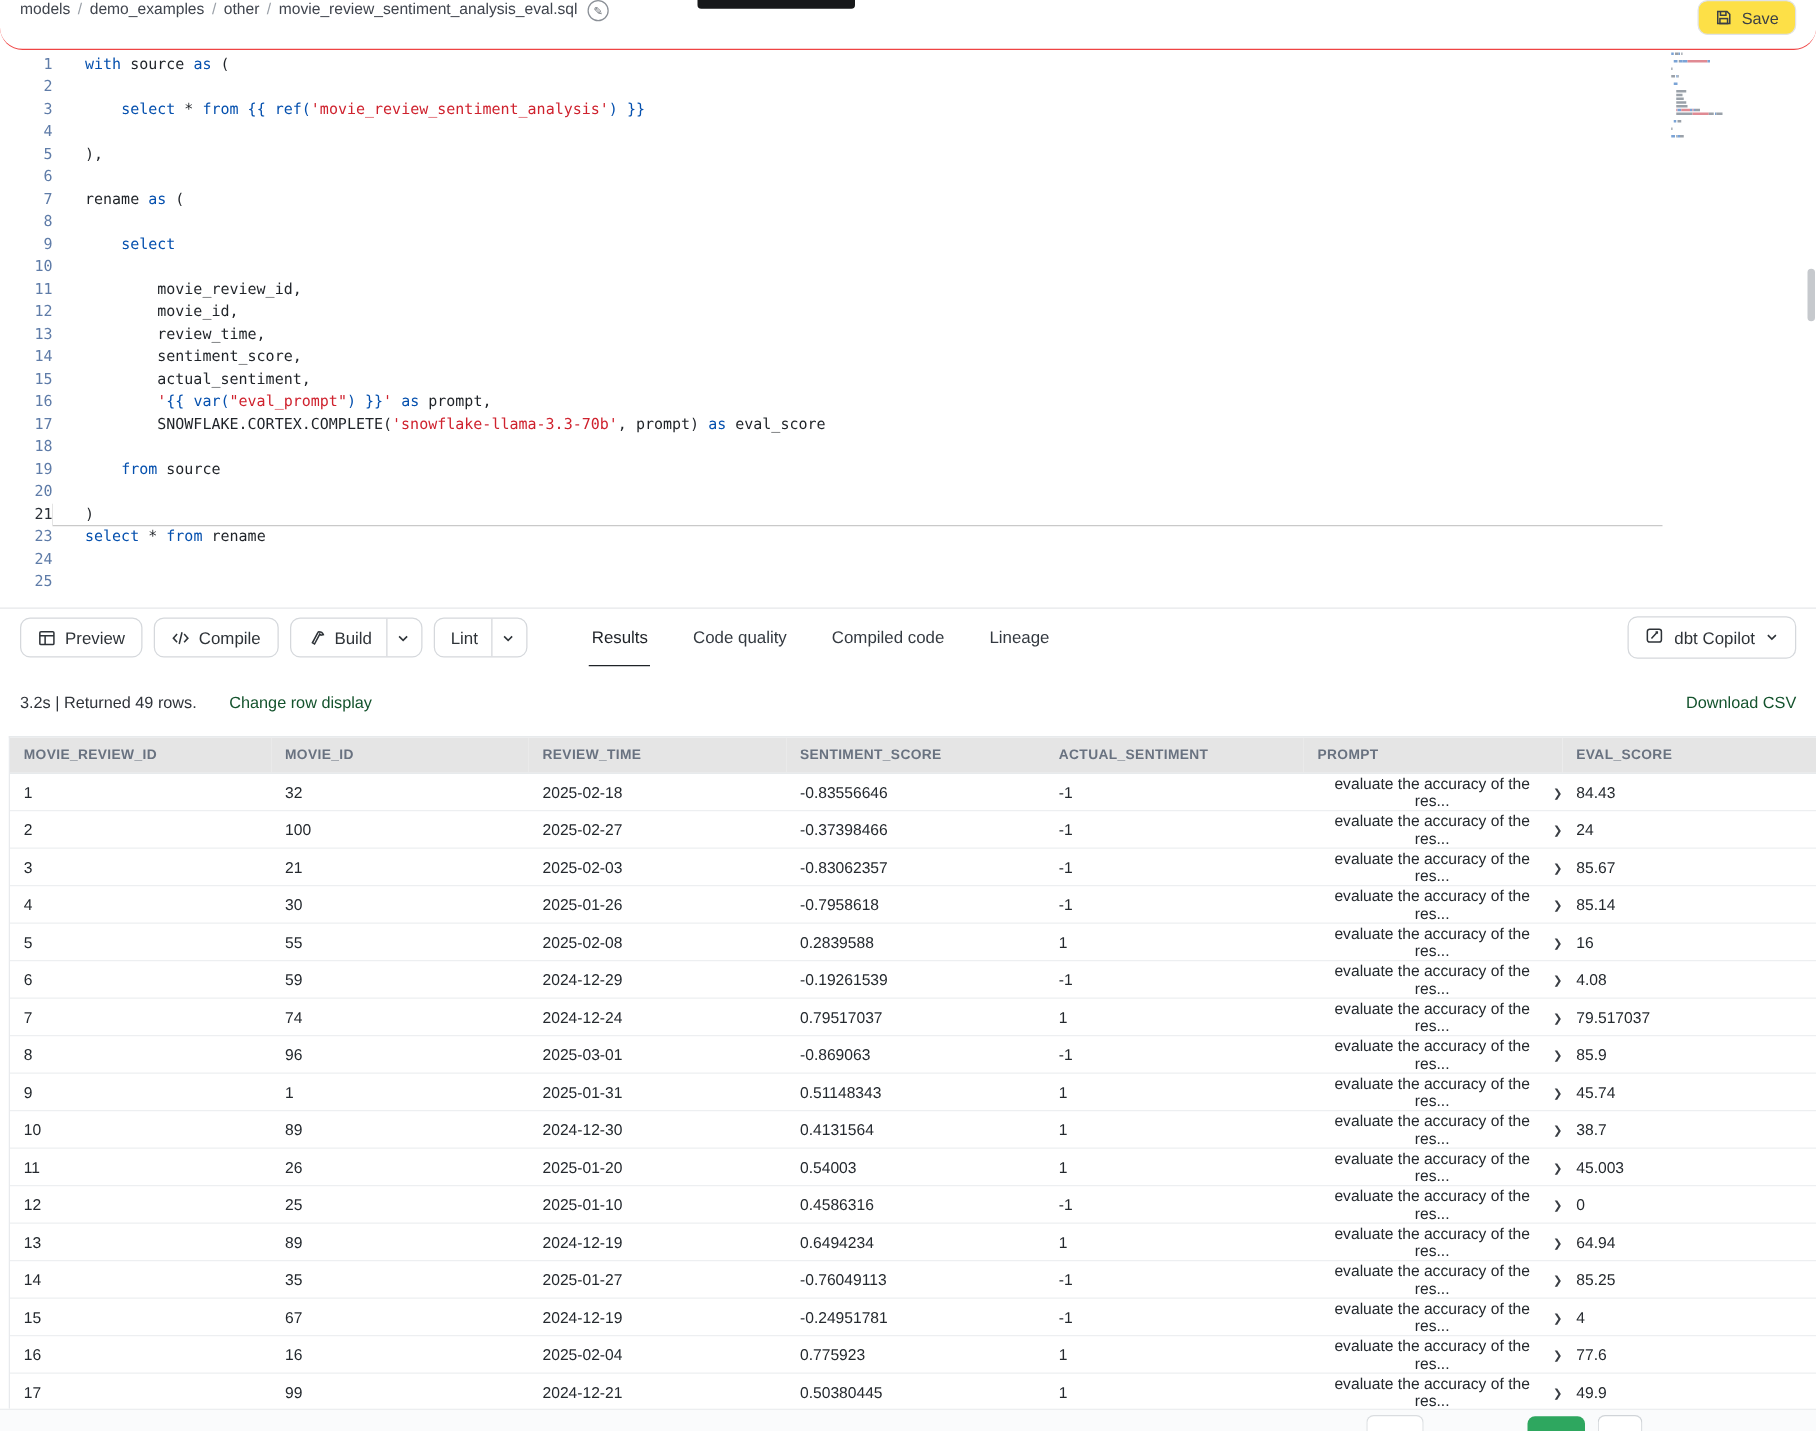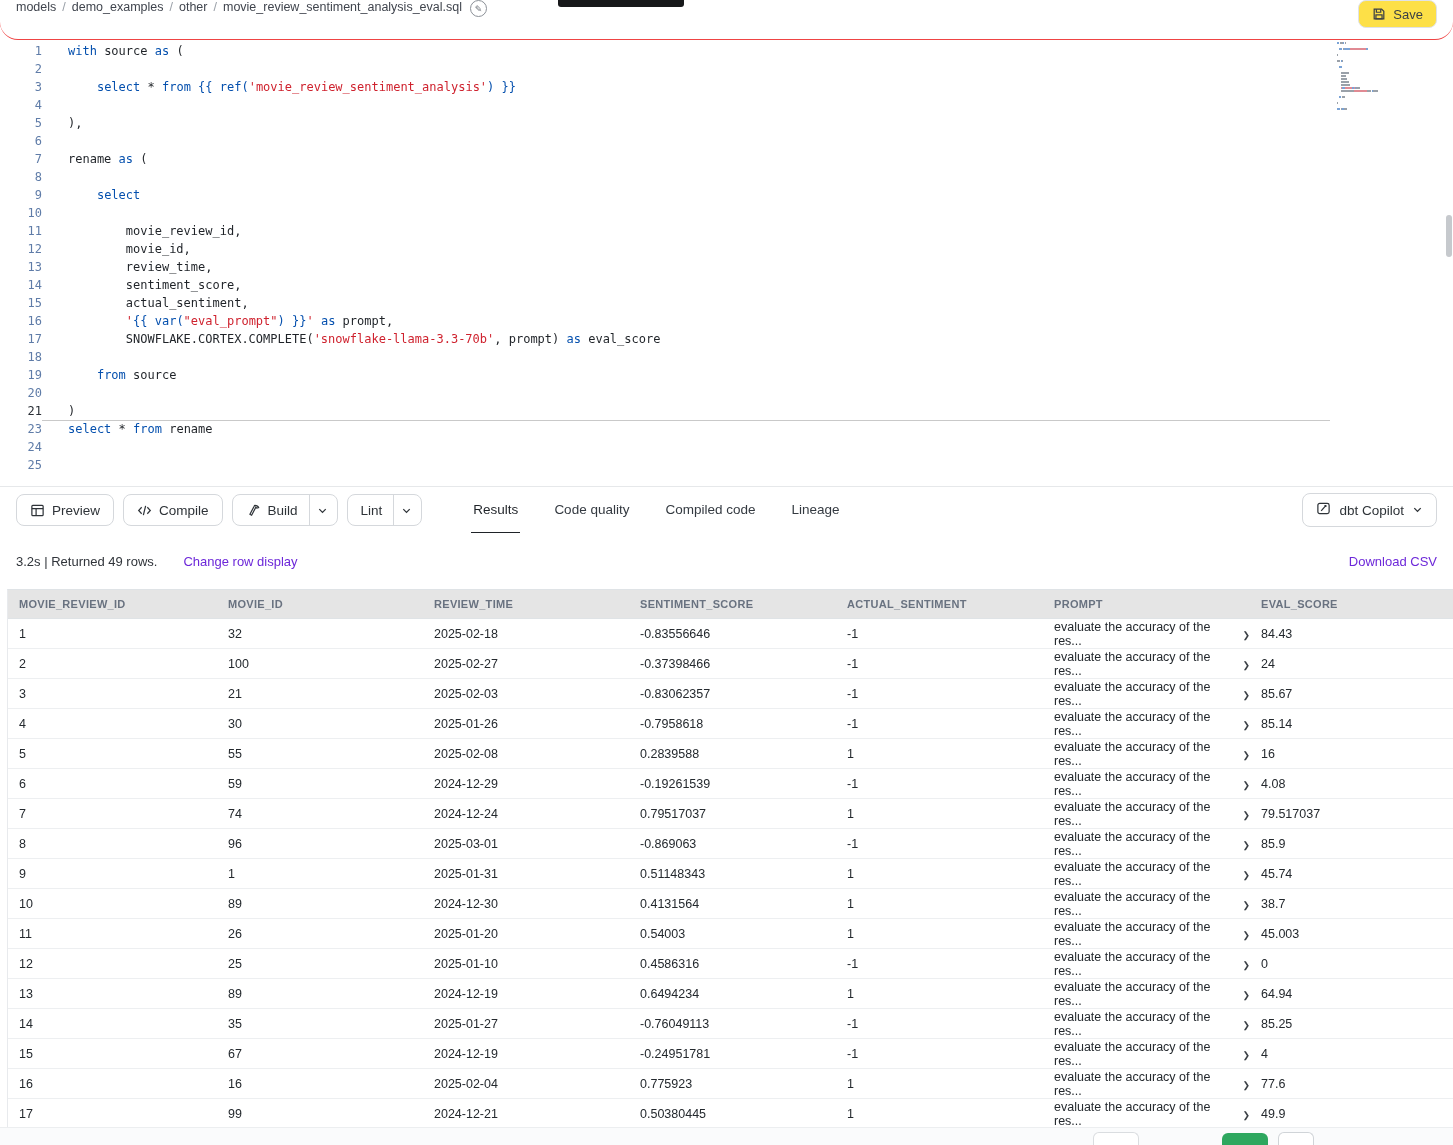--- a/index.html
+++ b/index.html
@@ -50,32 +50,32 @@
   .tb-btn svg { display:block; }
   .tabs { display:flex; align-items:stretch; height:47px; margin-left:40px; gap:32px; }
   .tab { display:flex; align-items:center; font-size:13.5px; color:#343a41; cursor:pointer; border-bottom:2px solid transparent; padding:0 2px; }
   .tab.active { border-bottom:2px solid #1f2328; color:#1f2328; }
   .copilot-btn { margin-left:auto; height:34px; display:inline-flex; align-items:center; gap:8px; padding:0 13px;
                  border:1px solid #d5d8dc; border-radius:8px; background:#fff; font-size:13.5px; color:#2e3338; cursor:pointer; }
 
   
   .results-bar { position:absolute; top:533px; left:0; right:0; height:56px; display:flex; align-items:center; padding:0 16px; background:#fff; }
   .status-text { font-size:13px; color:#30343a; }
-  .link { font-size:13px; color:#6d28d9; cursor:pointer; }
+  .link { font-size:13px; color:#14532d; cursor:pointer; }
   .crd { margin-left:26px; }
   .dl { margin-left:auto; }
 
   
   .table { position:absolute; top:589px; left:7px; right:0; bottom:18px; border-top:1px solid #dfe3e6; border-left:1px solid #e8eaed; background:#fff; overflow:hidden; }
   .grid { display:grid; grid-template-columns:209px 206px 206px 207px 207px 207px 1fr; }
   .th { height:28px; display:flex; align-items:center; padding-left:11px; font-size:11px; letter-spacing:.3px; color:#697280; font-weight:bold; text-transform:uppercase; background:#e5e5e5; }
   .t-head { border-bottom:1px solid #dfe3e6; }
   .tr { border-bottom:1px solid #edeff1; }
   .td { height:29px; display:flex; align-items:center; padding-left:11px; font-size:12.5px; color:#24292e; }
-  .td.prompt { gap:5px; }
+  .td.prompt { gap:5px;text-align:center; }
   .chev { font-size:9px; color:#3a3f45; transform:translateY(0.5px); cursor:pointer; }
 
   
   .bottombar { position:absolute; left:0; right:0; bottom:0; height:18px; background:#fafbfc; border-top:1px solid #eceef0; }
   .mini-box { position:absolute; bottom:0; left:1093px; width:46px; height:13px; background:#fff; border:1px solid #dadde0; border-bottom:none; border-radius:6px 6px 0 0; }
   .green-pill { position:absolute; bottom:0; left:1222px; width:46px; height:12px; background:#2ea75f; border-radius:6px 6px 0 0; cursor:pointer; }
   .white-pill { position:absolute; bottom:0; left:1278px; width:36px; height:13px; background:#fff; border:1px solid #d0d4d8; border-bottom:none; border-radius:6px 6px 0 0; cursor:pointer; }
 </style>
 </head>
 <body>

